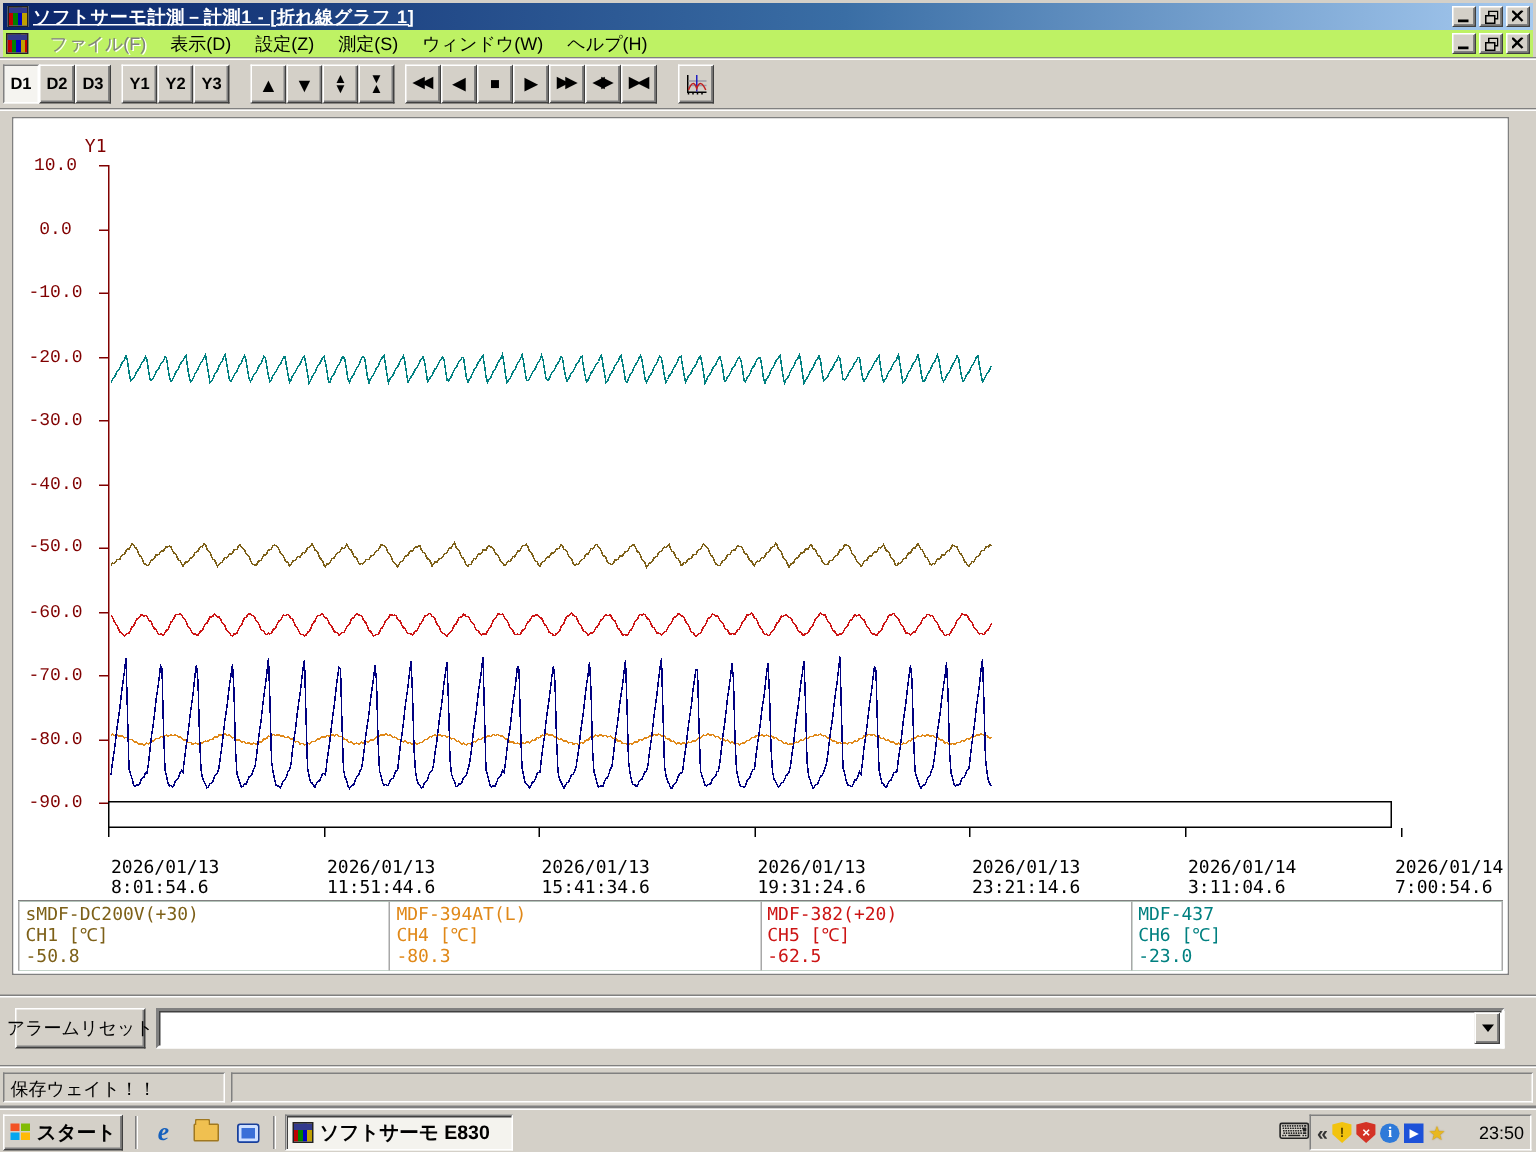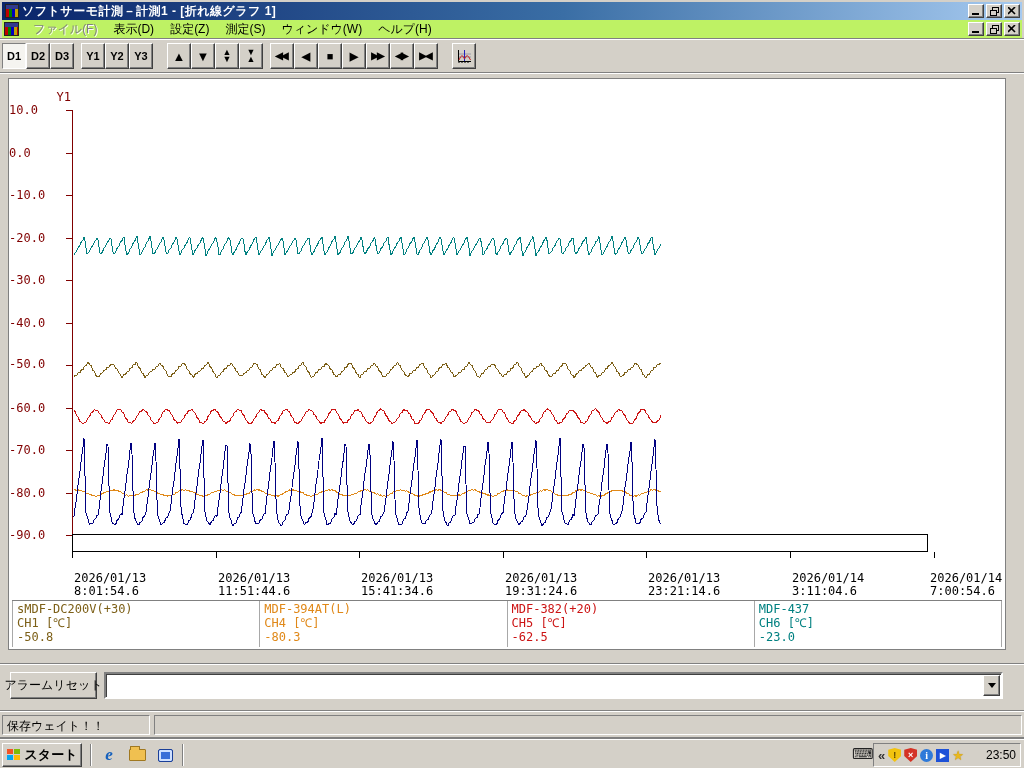--- a/index.html
+++ b/index.html
@@ -11,21 +11,21 @@
   .sunkenpane { border:1px solid; border-color:#808080 #ffffff #ffffff #808080; }
   .field { background:#ffffff; border:2px solid; border-color:#808080 #ffffff #ffffff #808080; box-shadow: inset 1px 1px 0 #404040; }
   .groove { height:2px; border-top:1px solid #808080; border-bottom:1px solid #ffffff; }
 
   
   .titlebar { position:absolute; left:2px; top:2px; width:1020px; height:18px;
     background:linear-gradient(90deg,#0a246a,#3a6ea5 55%,#a6caf0); display:flex; align-items:center; padding:0 2px; }
   .appicon { width:14px; height:14px; margin:0 3px 0 1px; background:#fff; border:1px solid #222;
     background-image: linear-gradient(#333a8c 0 4px, rgba(0,0,0,0) 4px),
       repeating-linear-gradient(90deg,#c00000 0 3px,#008000 3px 6px,#0000c0 6px 9px,#c0a000 9px 12px); }
-  .title-text { color:#ffffff; font-size:12px; font-weight:bold; letter-spacing:0.5px; flex:1; white-space:nowrap; overflow:hidden; }
+  .title-text { color:#ffffff; font-size:12px; font-weight:bold; letter-spacing:0.5px; flex:1; white-space:nowrap; overflow:hidden;text-decoration:underline; }
   .winbtns { display:flex; gap:2px; }
   .wbtn { width:16px; height:14px; display:flex; align-items:center; justify-content:center; padding:0; }
 
   
   .menubar { position:absolute; left:2px; top:20px; width:1020px; height:18px; background:#bef264; display:flex; align-items:center; }
   .mdi-icon { width:15px; height:14px; margin:0 6px 0 2px; }
   .menu-item { font-size:12px; padding:1px 8px; color:#000; white-space:nowrap; }
   .menu-item.disabled { color:#808080; text-shadow:1px 1px 0 #ffffff; }
   .menubar .winbtns { margin-left:auto; margin-right:2px; }
   .bar-sep { position:absolute; left:0; width:1024px; }
@@ -42,21 +42,21 @@
   .stack { display:flex; flex-direction:column; align-items:center; }
   .stack span { font-size:9px; line-height:7px; }
 
   
   .mdiclient { position:absolute; left:2px; top:74px; width:1020px; height:588px; background:#d4d0c8; }
   .graphwin { position:absolute; left:6px; top:4px; width:998px; height:572px; background:#ffffff; border:1px solid #808080; }
   .graphwin .inner { position:relative; width:996px; height:570px; background:#fff; overflow:hidden;
     font-family:"DejaVu Sans Mono", monospace; }
 
   .yname { position:absolute; left:28px; top:11px; width:34px; text-align:right; font-size:12px; color:#800000; }
-  .ylabel { position:absolute; left:0; width:56px; text-align:left; font-size:12px; color:#800000; }
+  .ylabel { position:absolute; left:0; width:56px; text-align:center; font-size:12px; color:#800000;font-family:Liberation Mono, monospace; }
   .ytickmark { position:absolute; left:57px; width:6px; height:1px; background:#800000; }
   .yaxis { position:absolute; left:63px; top:31px; width:1px; height:442px; background:#800000; }
 
   .scrollbox { position:absolute; left:63px; top:455px; width:856px; height:18px; background:#ffffff; border:1px solid #000000; }
   .xtickmark { position:absolute; top:473px; width:1px; height:6px; background:#000000; }
   .xlabel { position:absolute; top:481px; font-size:12px; color:#000000; white-space:nowrap; line-height:13px;margin-top:12px; }
 
   .legend-line { position:absolute; left:3px; top:521px; width:990px; height:1px; background:#808080; }
   .legend { position:absolute; left:3px; top:522px; width:990px; height:46px; display:flex; background:#14532d; }
   .lcell { flex:1; background:#ffffff; border-right:1px solid #a8a8a8; padding:1px 4px 0 4px; font-size:12px; line-height:14px; white-space:nowrap; overflow:hidden; }
@@ -364,20 +364,24 @@
   <span class="ql" style="left:98px">
       <span class="ie-e">e</span>
     </span>
   <span class="ql" style="left:126px">
       <span class="folder"></span>
     </span>
   <span class="ql" style="left:154px">
       <span class="desk"></span>
     </span>
   <span class="tsep" style="left:182px"></span>
+  <span class="taskbtn">
+    <span class="appicon"></span>
+    <span>ソフトサーモ E830</span>
+  </span>
   <span class="kbd-icon">⌨</span>
   <span class="tray">
     <span class="chev">«</span>
     <span class="shield warn">!</span>
     <span class="shield err">×</span>
     <span class="tinfo">i</span>
     <span class="tplay">▶</span>
     <span class="tstar">★</span>
     <span class="clock">23:50</span>
   </span>

